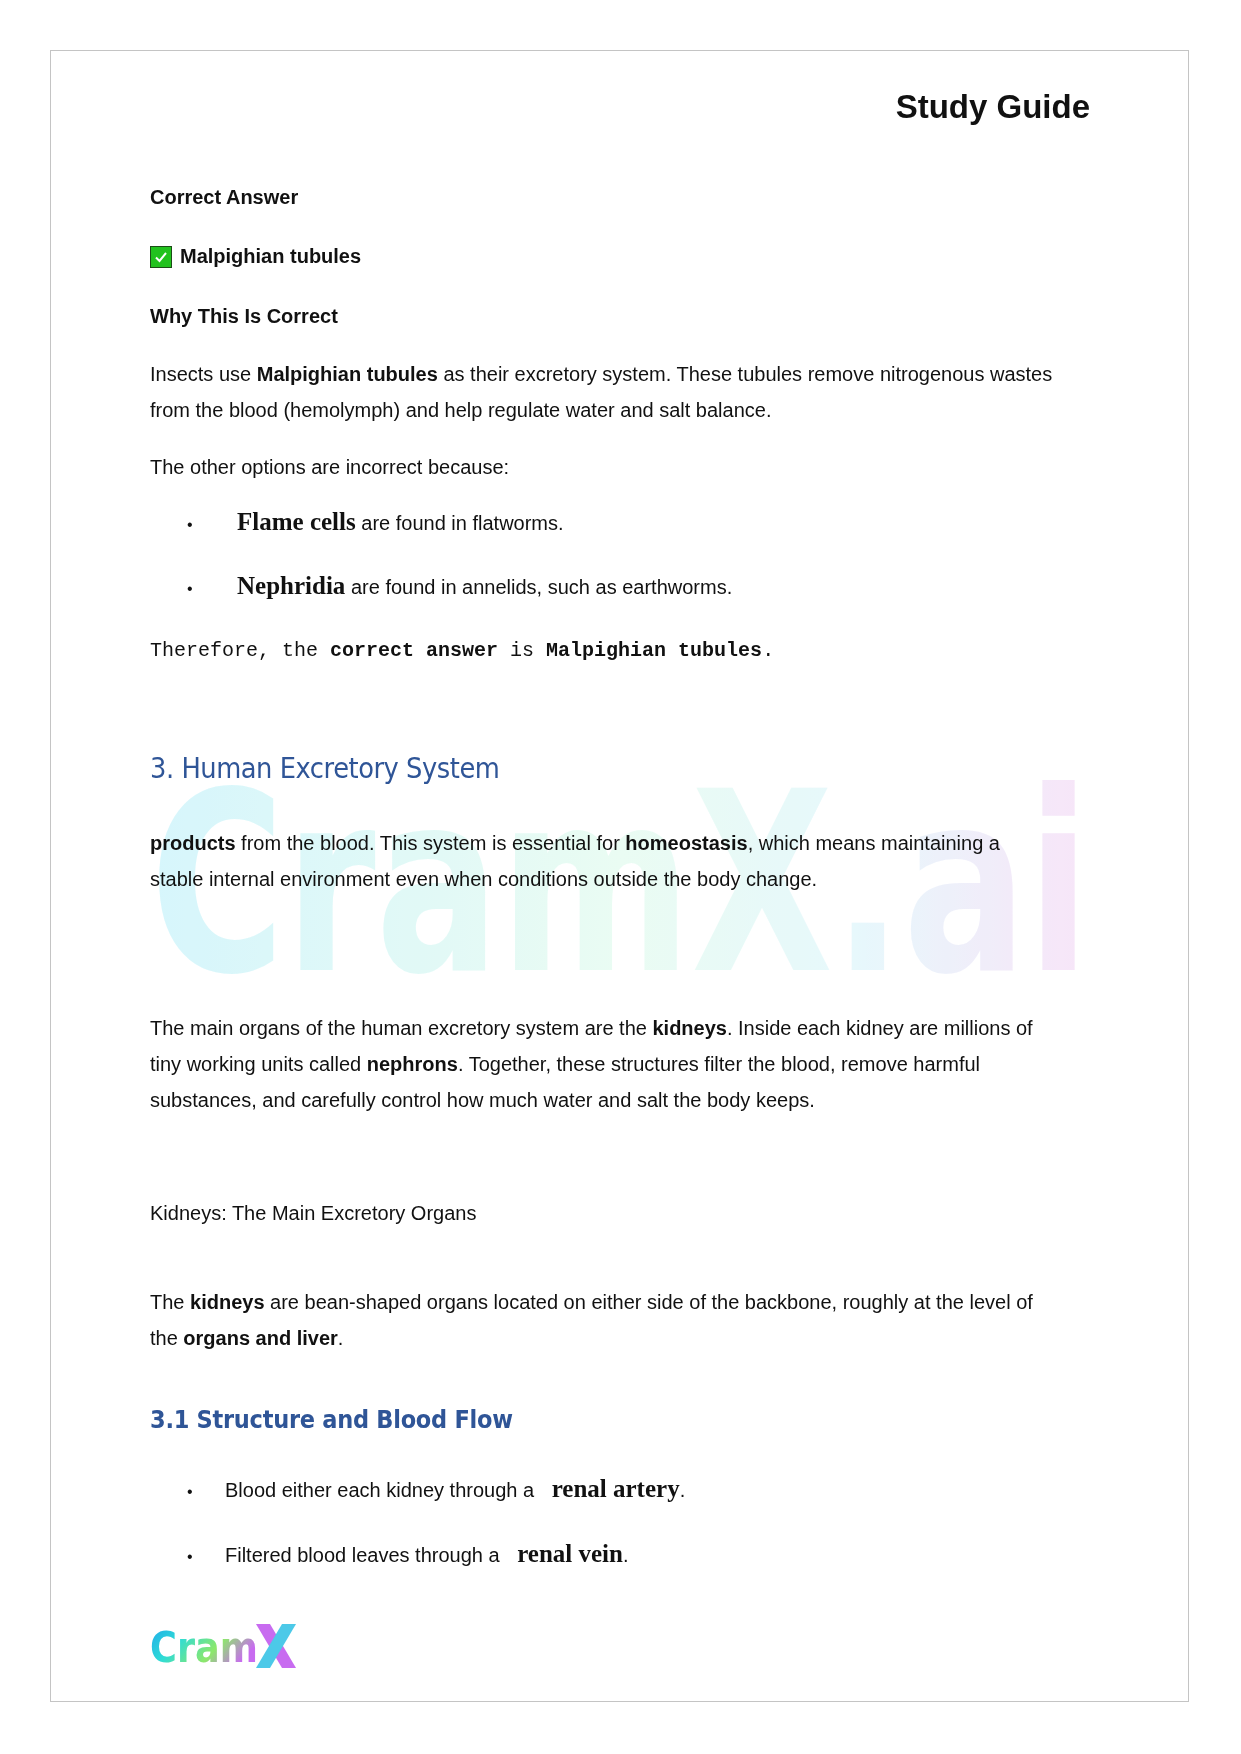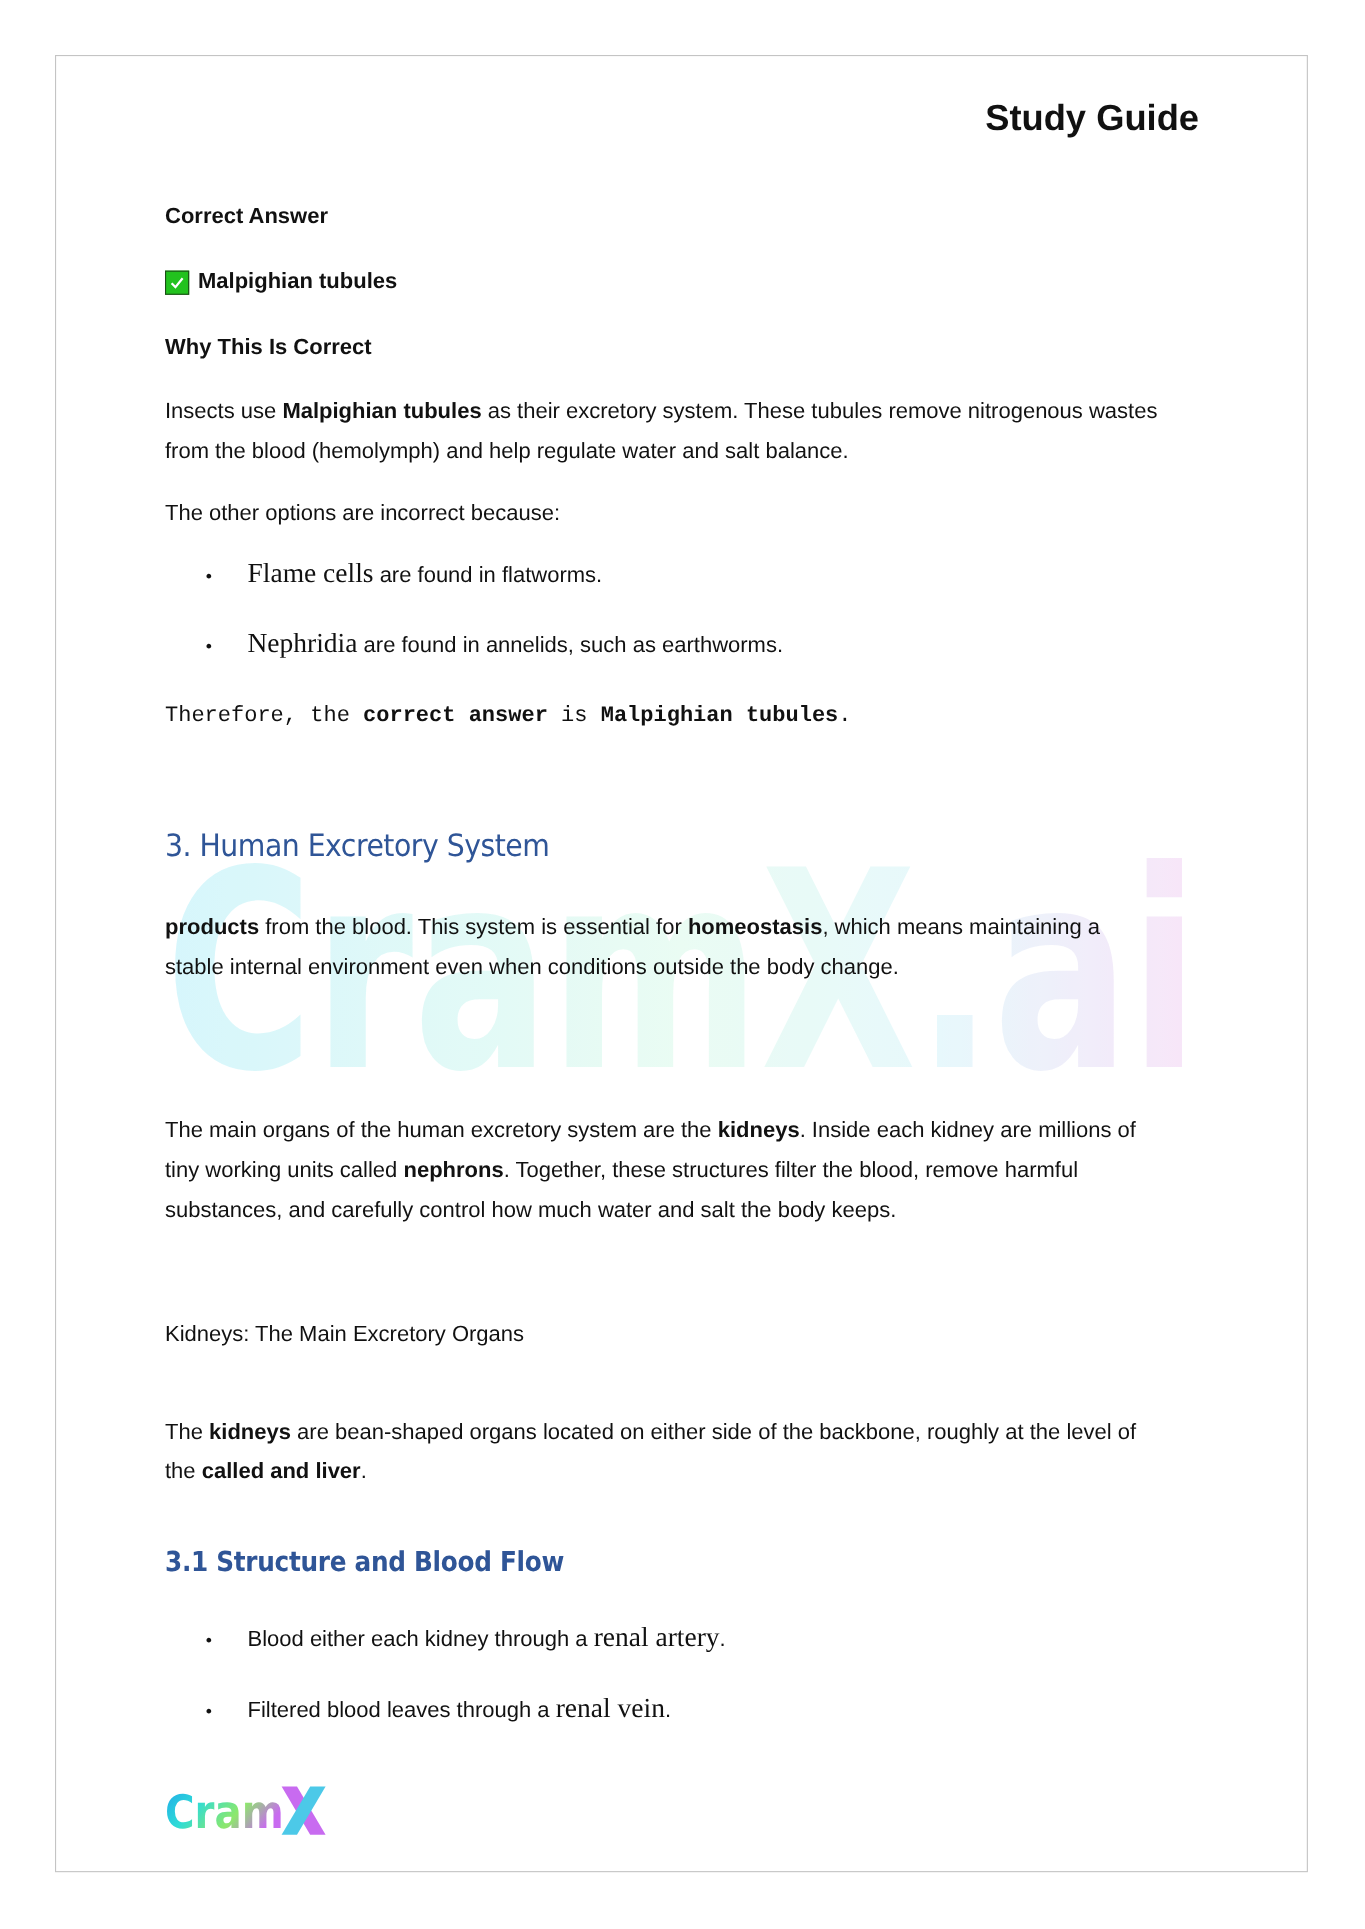--- a/index.html
+++ b/index.html
@@ -13,21 +13,21 @@
   .doc-title { position: absolute; right: 151px; top: 88px; font-size: 33px; font-weight: bold;
                font-family: "Liberation Sans", sans-serif; }
   .label-bold { font-size: 20px; font-weight: bold; }
   .para { font-size: 20px; line-height: 36px; }
   .para b { font-weight: bold; }
   .answer-row { display: flex; align-items: center; gap: 8px; }
   .check-icon { width: 22px; height: 22px; background: #22c21e; border: 1.5px solid #1c4d17;
                 box-sizing: border-box; display: inline-flex; align-items: center; justify-content: center; }
   .bullet { position: absolute; left: 187px; font-size: 16px; }
   .bullet-text { position: absolute; left: 225px; font-size: 20px; white-space: nowrap; }
-  .serif-bold { font-family: "Liberation Serif", serif; font-weight: normal; font-size: 25px; }
+  .serif-bold { font-family: "Liberation Serif", serif; font-weight: bold; font-size: 25px; margin-left: 12px; }
   .h1 { font-family: "DejaVu Sans", sans-serif; font-size: 28px; color: #2f5597; font-weight: normal;
         letter-spacing: -0.5px; transform: scaleX(0.92); transform-origin: left; }
   .h2 { font-family: "DejaVu Sans", sans-serif; font-size: 25px; color: #2f5597; font-weight: bold;
         letter-spacing: -0.3px; transform: scaleX(0.9); transform-origin: left; }
   .logo { position: absolute; left: 150px; top: 1622px; width: 148px; height: 48px; }
 </style>
 </head>
 <body>
 
 <div class="page-frame"></div>
@@ -90,21 +90,21 @@
 <div class="abs para" style="top:1010px;">
   <div><span>The main organs of the human excretory system are the </span><b>kidneys</b><span>. Inside each kidney are millions of</span></div>
   <div><span>tiny working units called </span><b>nephrons</b><span>. Together, these structures filter the blood, remove harmful</span></div>
   <div>substances, and carefully control how much water and salt the body keeps.</div>
 </div>
 
 <div class="abs para" style="top:1195px;">Kidneys: The Main Excretory Organs</div>
 
 <div class="abs para" style="top:1284px;">
   <div><span>The </span><b>kidneys</b><span> are bean-shaped organs located on either side of the backbone, roughly at the level of</span></div>
-  <div><span>the </span><b>called and liver</b><span>.</span></div>
+  <div><span>the </span><b>organs and liver</b><span>.</span></div>
 </div>
 
 <div class="abs h2" style="top:1405px;">3.1 Structure and Blood Flow</div>
 
 <div class="bullet" style="top:1483px;">•</div>
 <div class="bullet-text" style="top:1475px;">
   <span>Blood either each kidney through a </span><span class="serif-bold">renal artery</span><span>.</span>
 </div>
 
 <div class="bullet" style="top:1548px;">•</div>

